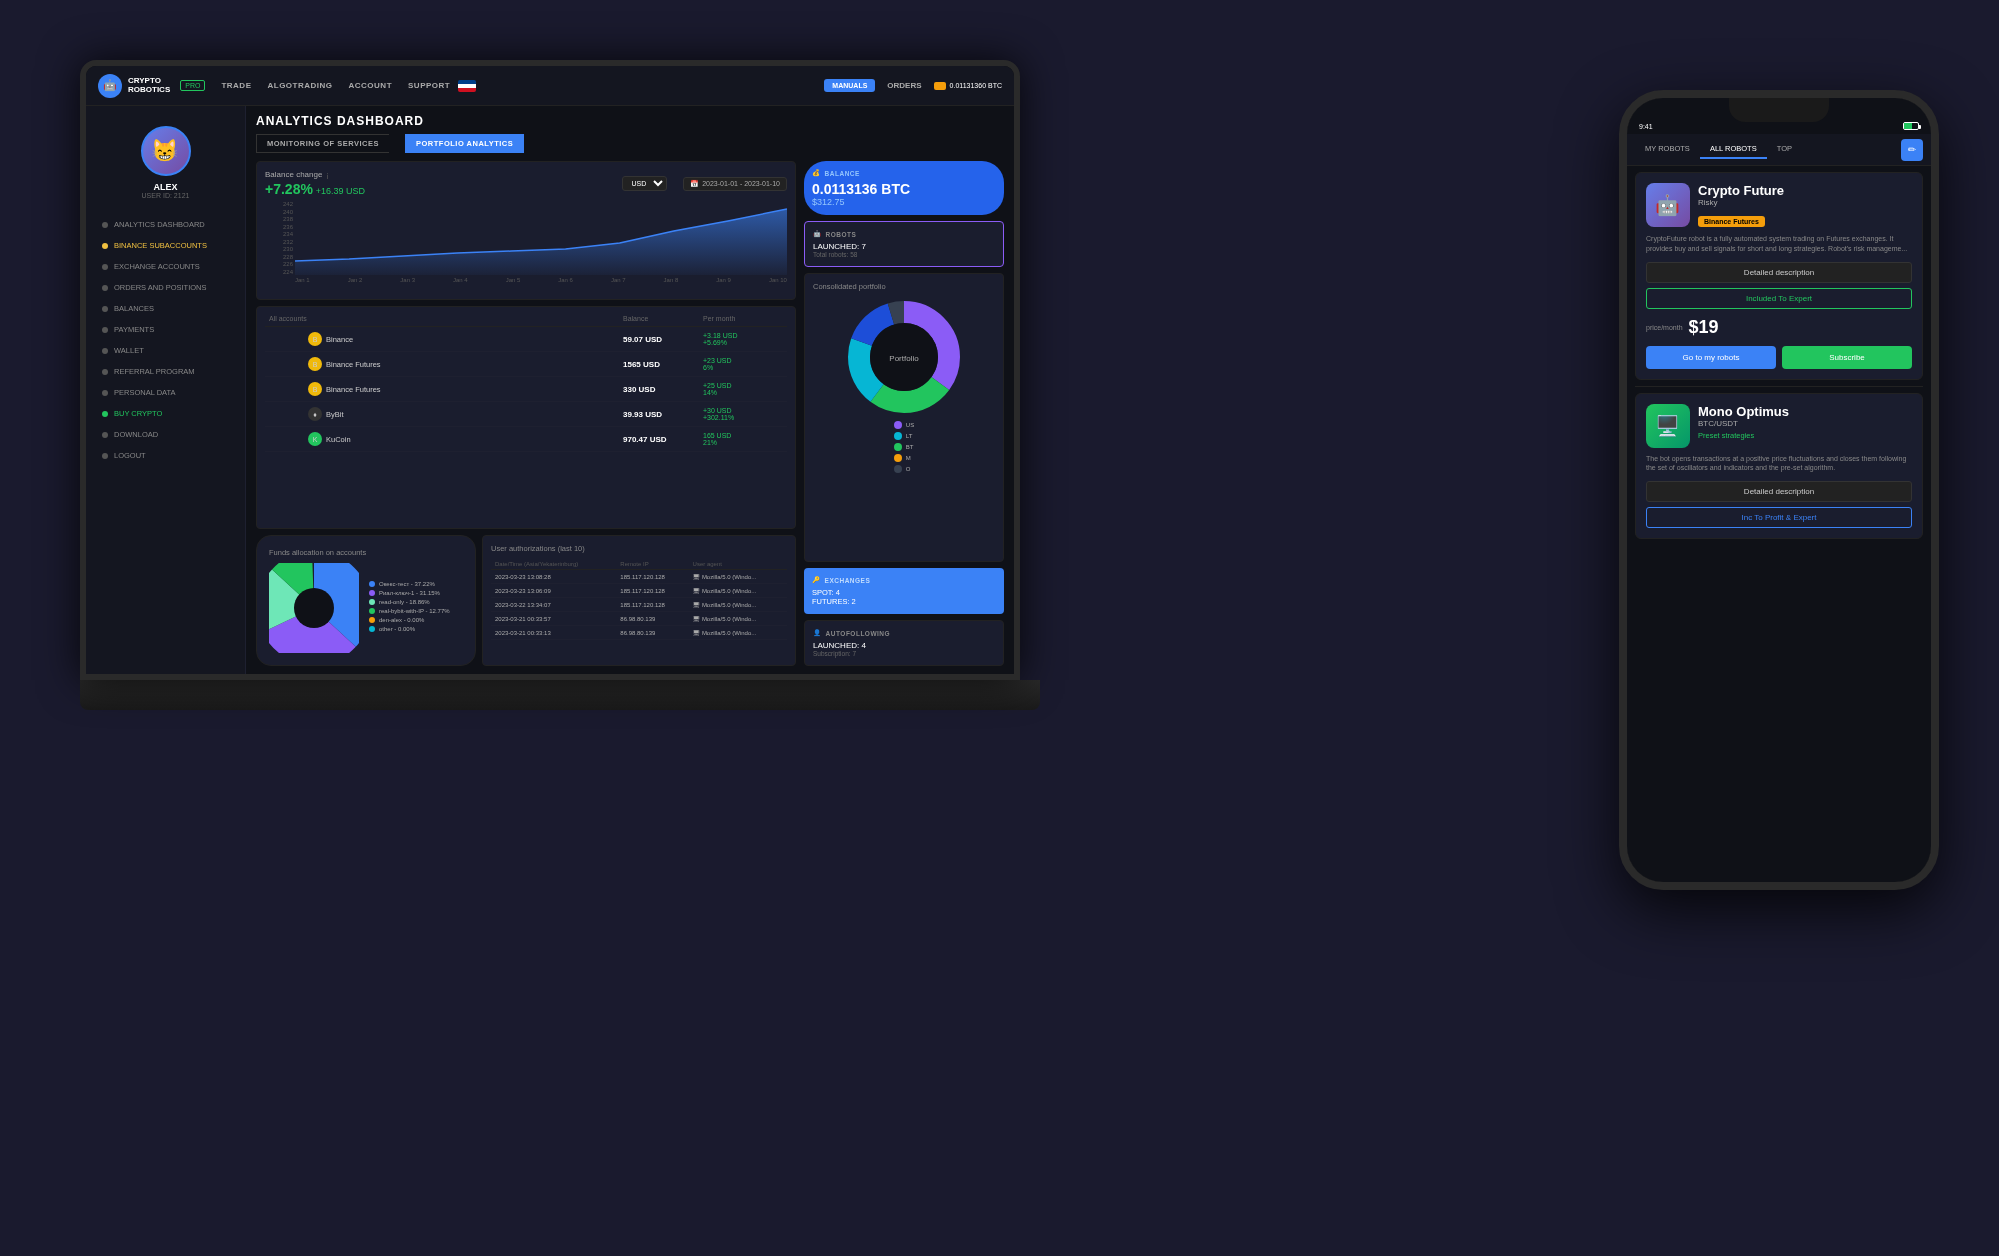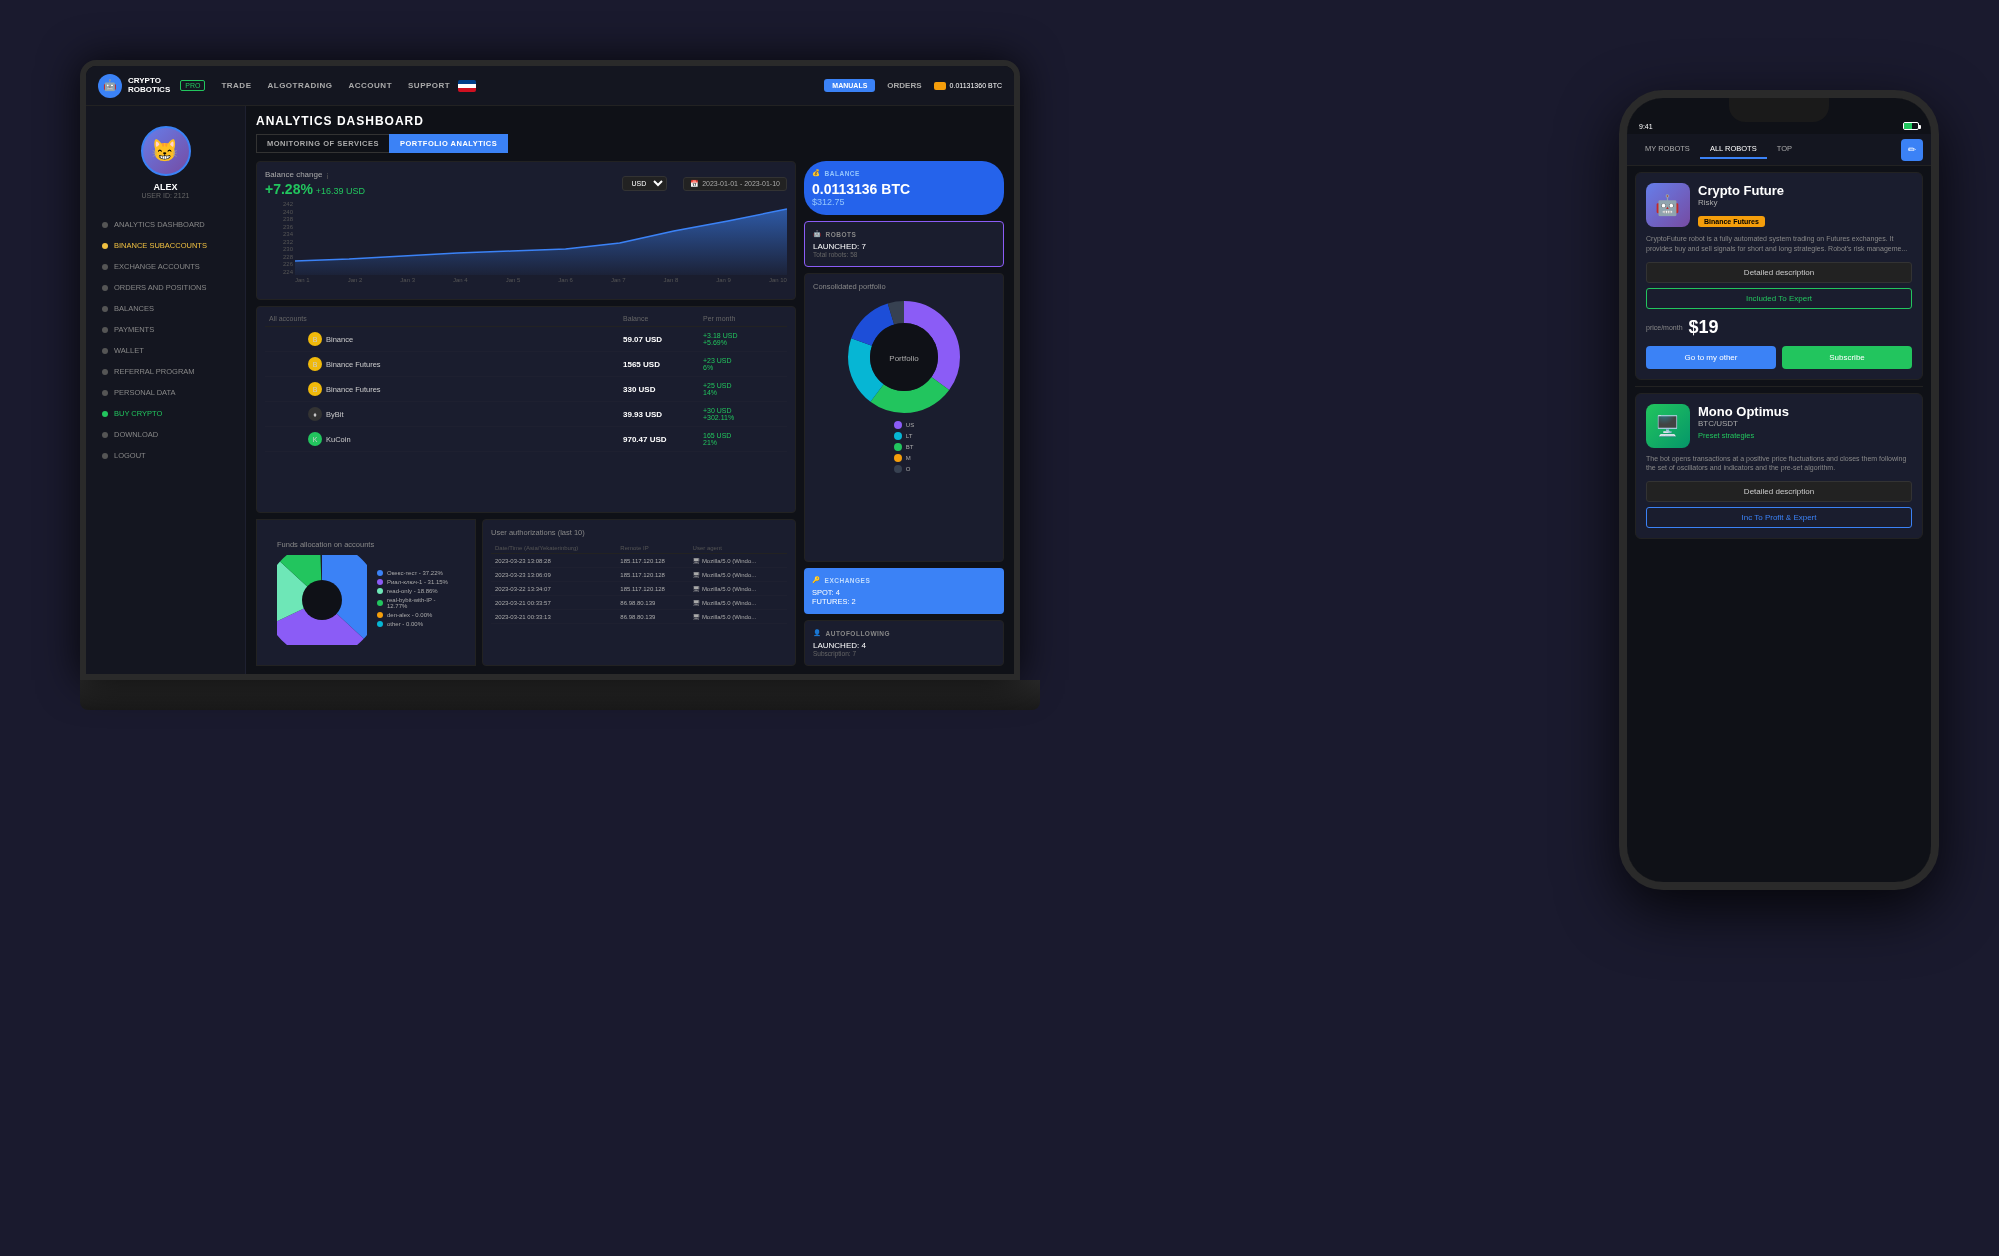--- a/index.html
+++ b/index.html
@@ -255,21 +255,21 @@
     .page-title {
       color: #fff;
       font-size: 12px;
       font-weight: bold;
       letter-spacing: 1px;
       margin-bottom: 6px;
     }
 
     .tab-row {
       display: flex;
-      gap: 0;
+      gap: 16px;
       margin-bottom: 8px;
     }
 
     .tab-btn {
       padding: 4px 10px;
       font-size: 7.5px;
       font-weight: bold;
       border: 1px solid #333;
       cursor: pointer;
       letter-spacing: 0.5px;
@@ -464,22 +464,22 @@
     }
 
     .account-change-positive {
       color: #22c55e;
       font-size: 7px;
     }
 
     
     .pie-card {
       background: #1a1d2e;
-      border-radius: 0;
-      padding: 20px;
+      border-radius: 15px;
+      padding: 12px;
       border: 1px solid #222;
     }
 
     .pie-title {
       color: #888;
       font-size: 7.5px;
       margin-bottom: 6px;
     }
 
     .pie-container {
@@ -1359,21 +1359,21 @@
           </div>
         </div>
         <div class="robot-desc">CryptoFuture robot is a fully automated system trading on Futures exchanges. It provides buy and sell signals for short and long strategies. Robot's risk manageme...</div>
         <div class="detail-desc-btn">Detailed description</div>
         <div class="included-btn">Included To Expert</div>
         <div class="price-row">
           <span class="price-label">price/month</span>
           <span class="price-value">$19</span>
         </div>
         <div class="action-btns">
-          <div class="go-robots-btn">Go to my other</div>
+          <div class="go-robots-btn">Go to my robots</div>
           <div class="subscribe-btn">Subscribe</div>
         </div>
       </div>
 
       <hr class="robot-divider">
 
       <div class="robot-card">
         <div class="robot-card-header">
           <div class="robot-avatar robot-avatar-green">🖥️</div>
           <div class="robot-info">

